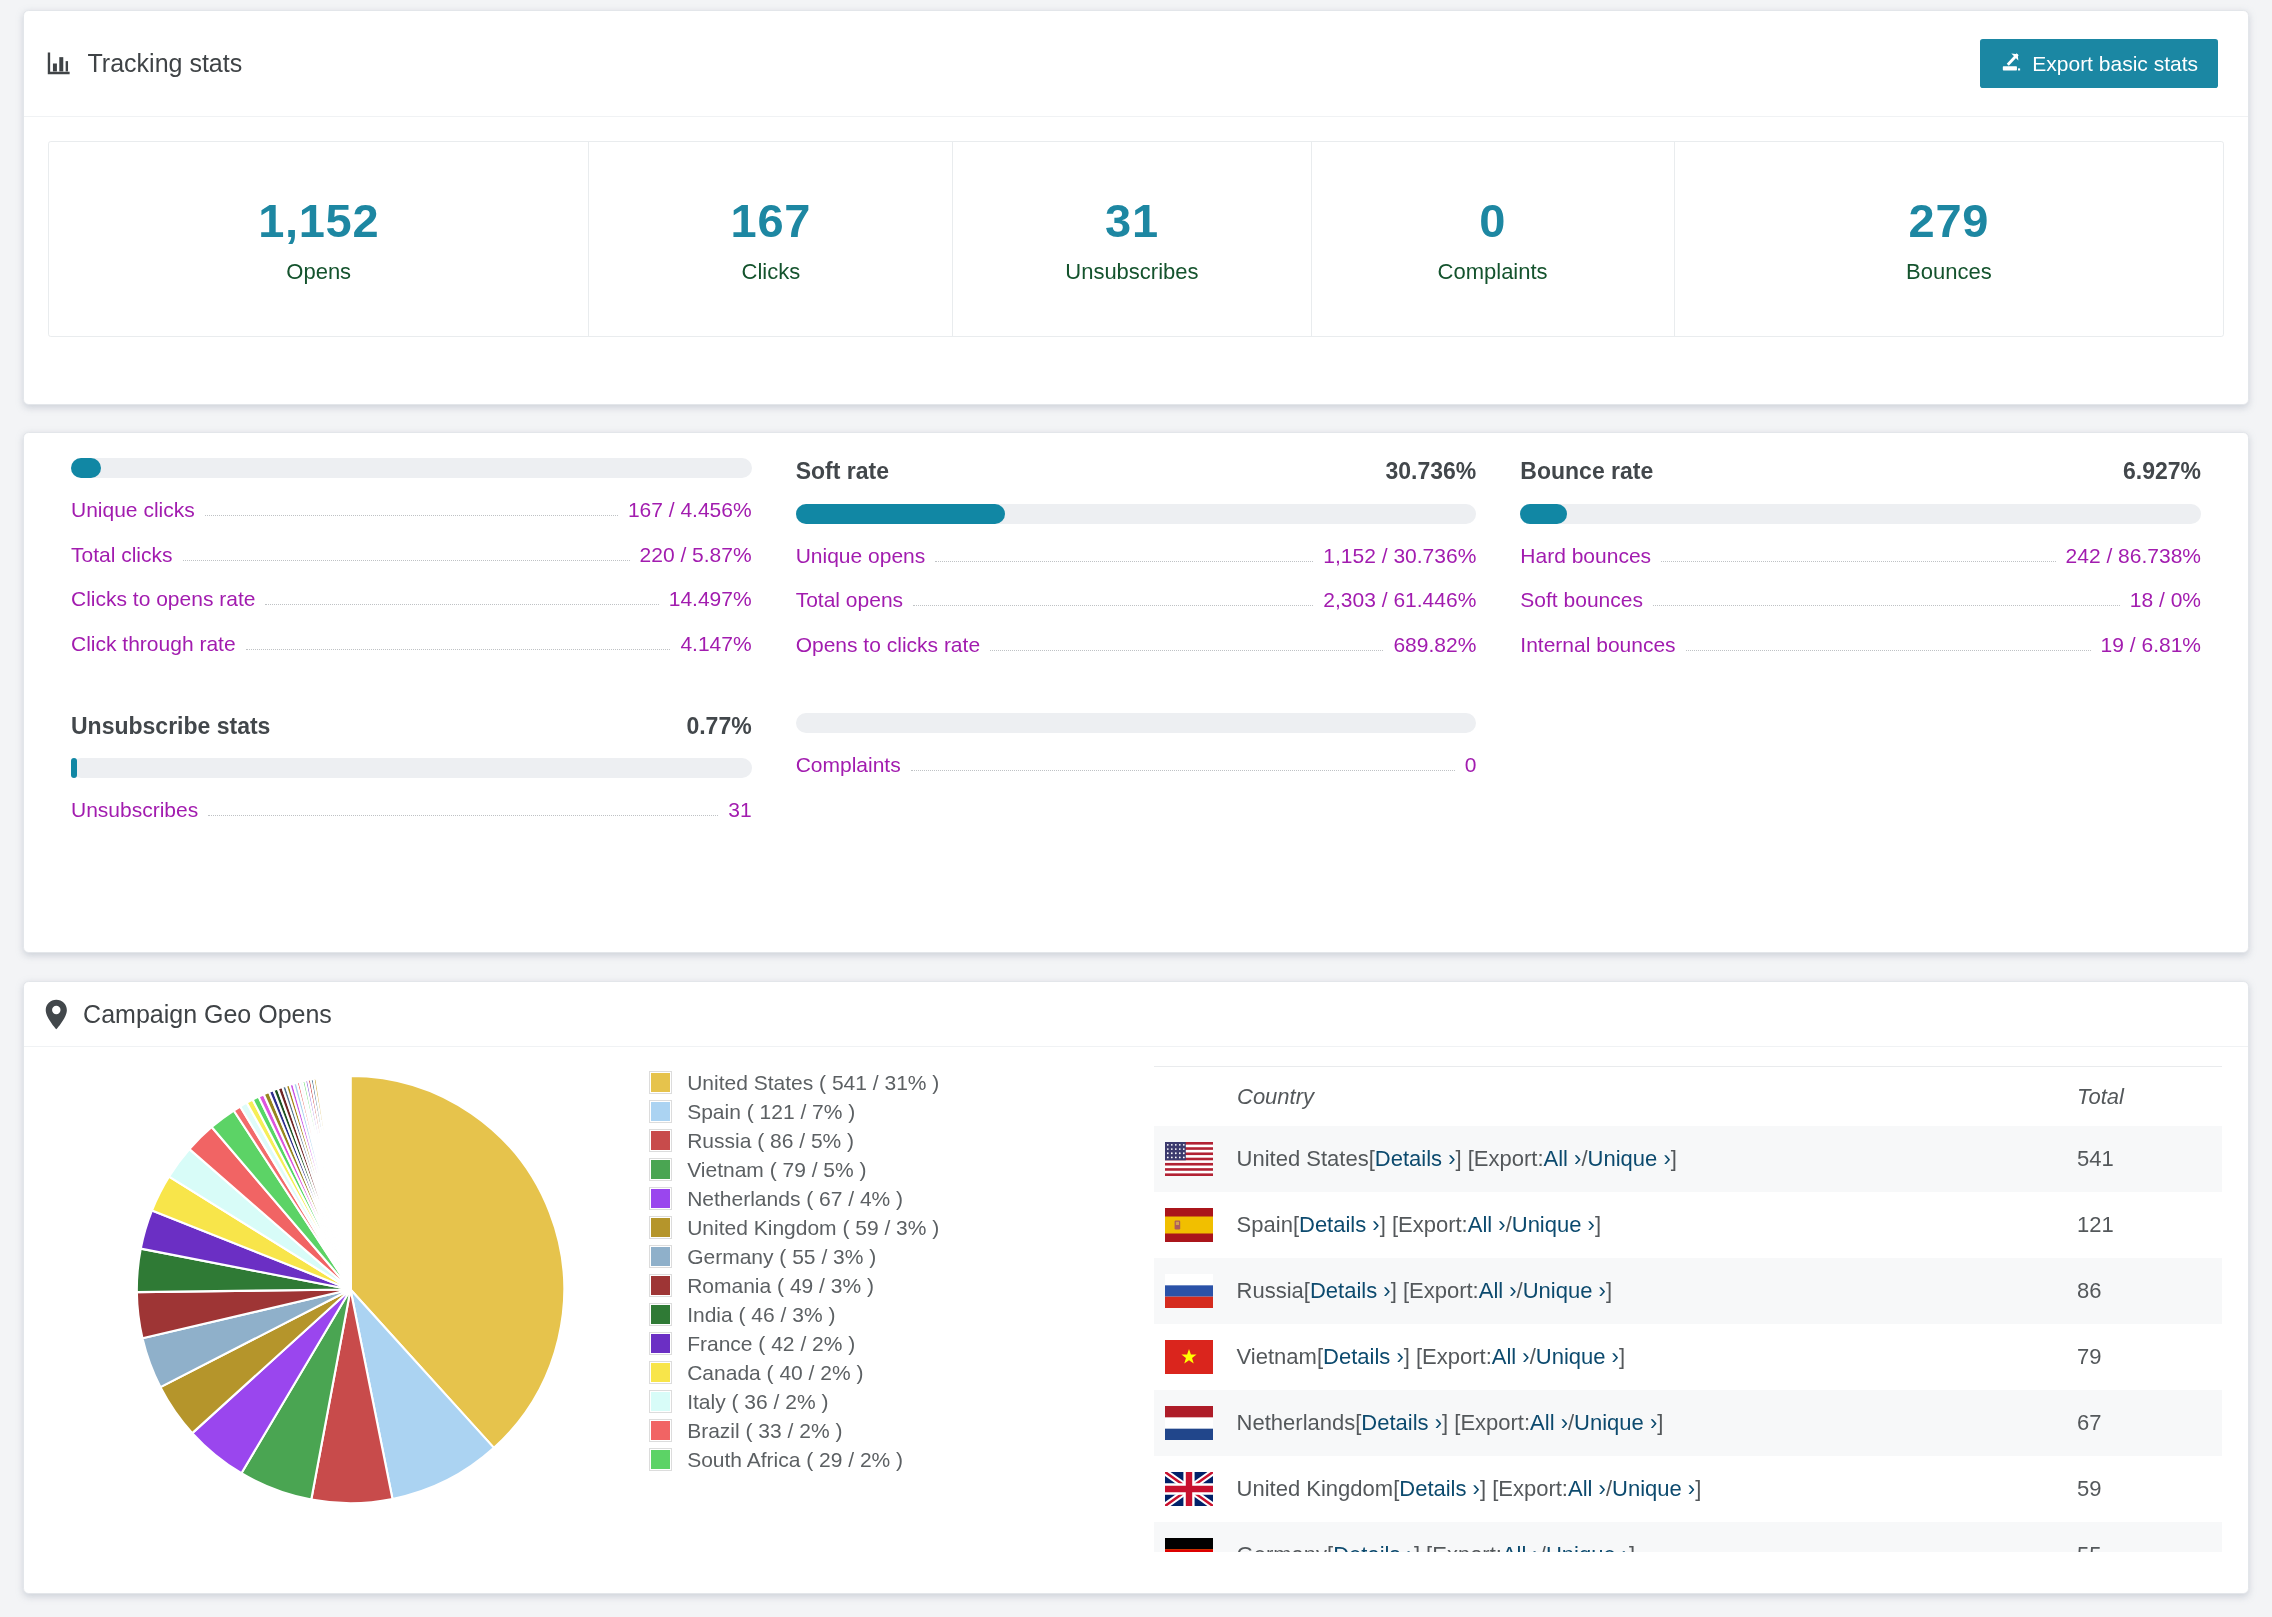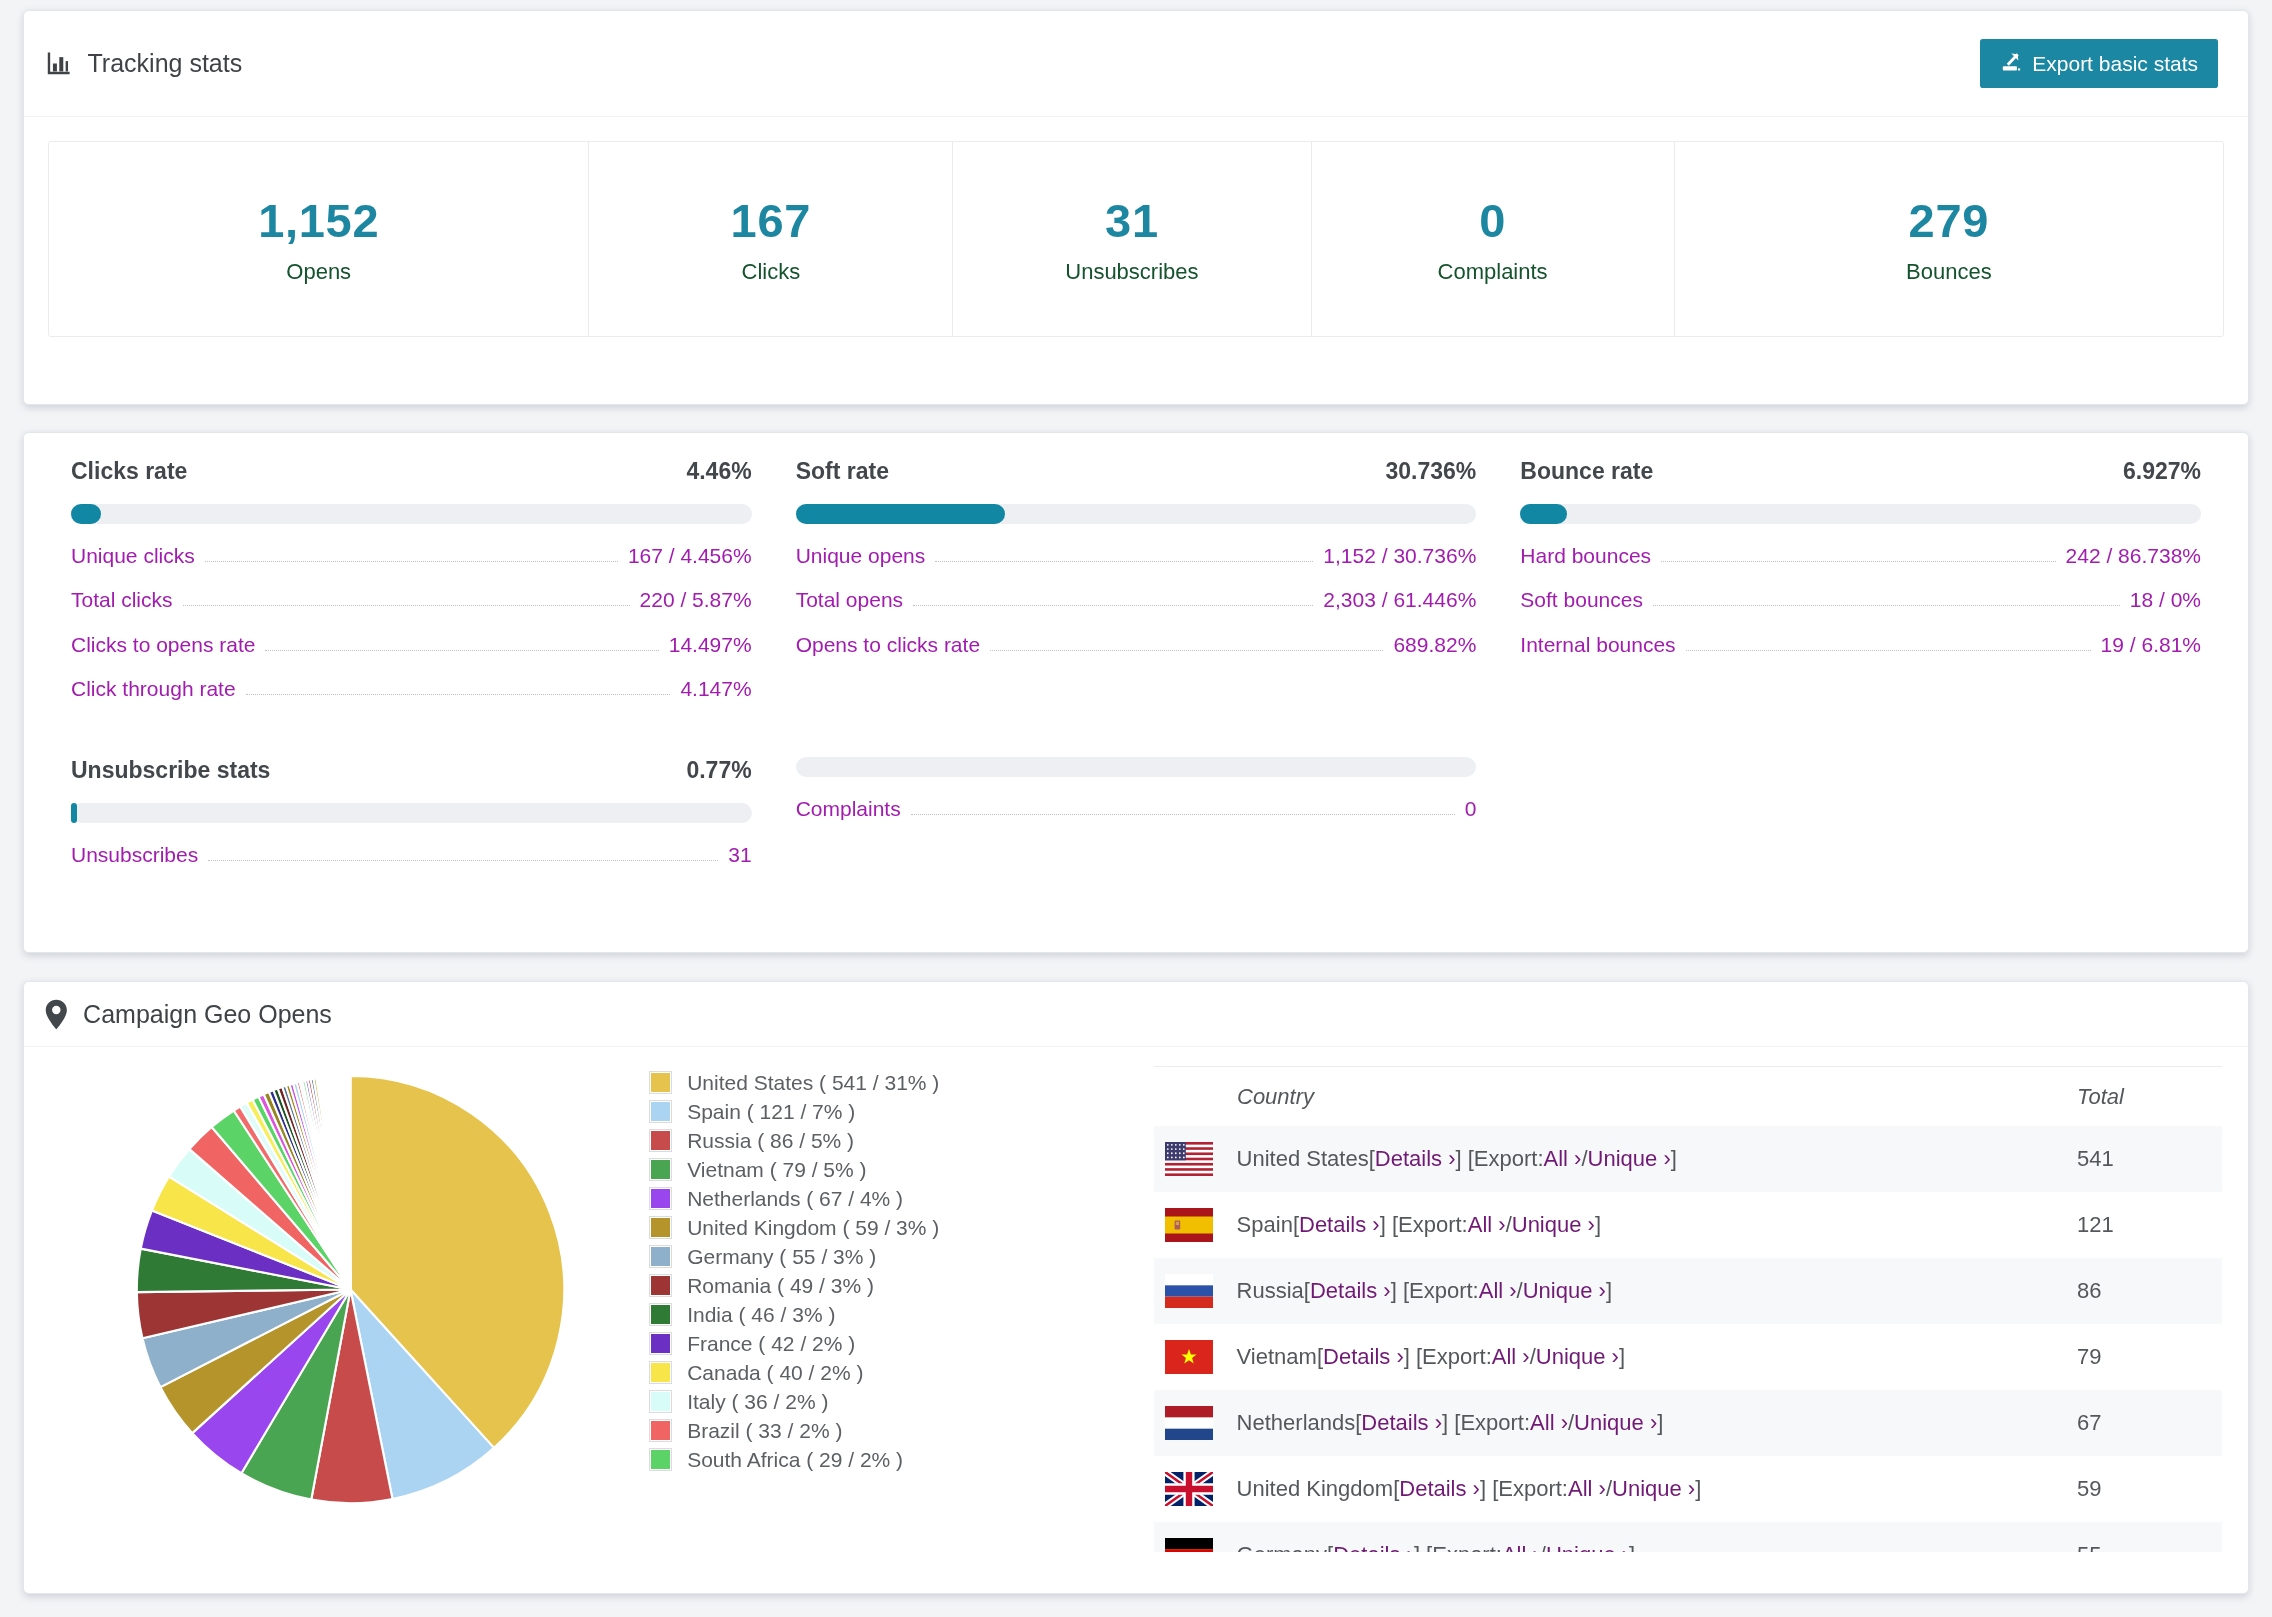--- a/index.html
+++ b/index.html
@@ -77,21 +77,21 @@
     overflow:hidden;border-top:0.7px solid #e9ebed;font-size:22px;color:#54585b;
   }
   .gt-head{display:flex;align-items:center;height:59px;font-style:italic;}
   .gt-head .col-country{padding-left:83px;}
   .gt-head .col-total{position:absolute;left:923px;}
   .gt-row{position:relative;display:flex;align-items:center;height:66px;}
   .gt-row.stripe{background:#f7f8f9;}
   .gt-flag{margin-left:10.6px;width:48px;height:34px;flex:0 0 48px;}
   .gt-flag svg{display:block;width:48px;height:34px;}
   .gt-name{margin-left:24px;white-space:nowrap;}
-  .gt-row a{color:#701a75;text-decoration:none;cursor:pointer;}
+  .gt-row a{color:#0c4a6e;text-decoration:none;cursor:pointer;}
   .gt-total{position:absolute;left:923px;}
 </style>
 </head>
 <body>
 
 <div class="card" id="card-tracking">
   <div class="card-head">
     <div class="head-title">
       <span>
         <svg width="27" height="27" viewBox="0 0 34 34" fill="none">
@@ -135,24 +135,20 @@
       <div class="stat-cell">
         <div class="stat-value">279</div>
         <div class="stat-label">Bounces</div>
       </div>
     </div>
 </div>
 
 <div class="card" id="card-rates">
   <div class="rates-grid" id="rates-grid">
       <div class="rate-block">
-        <div class="rate-head">
-          <span class="rate-title">Clicks rate</span>
-          <span class="rate-value">4.46%</span>
-        </div>
         <div class="rate-bar">
           <div class="rate-fill" style="width: max(4.46%, 6.4px);"></div>
         </div>
         <div class="rate-rows">
           <div class="rate-row">
             <span class="lbl">Unique clicks</span>
             <span class="dots"></span>
             <span class="val">167 / 4.456%</span>
           </div>
           <div class="rate-row">

